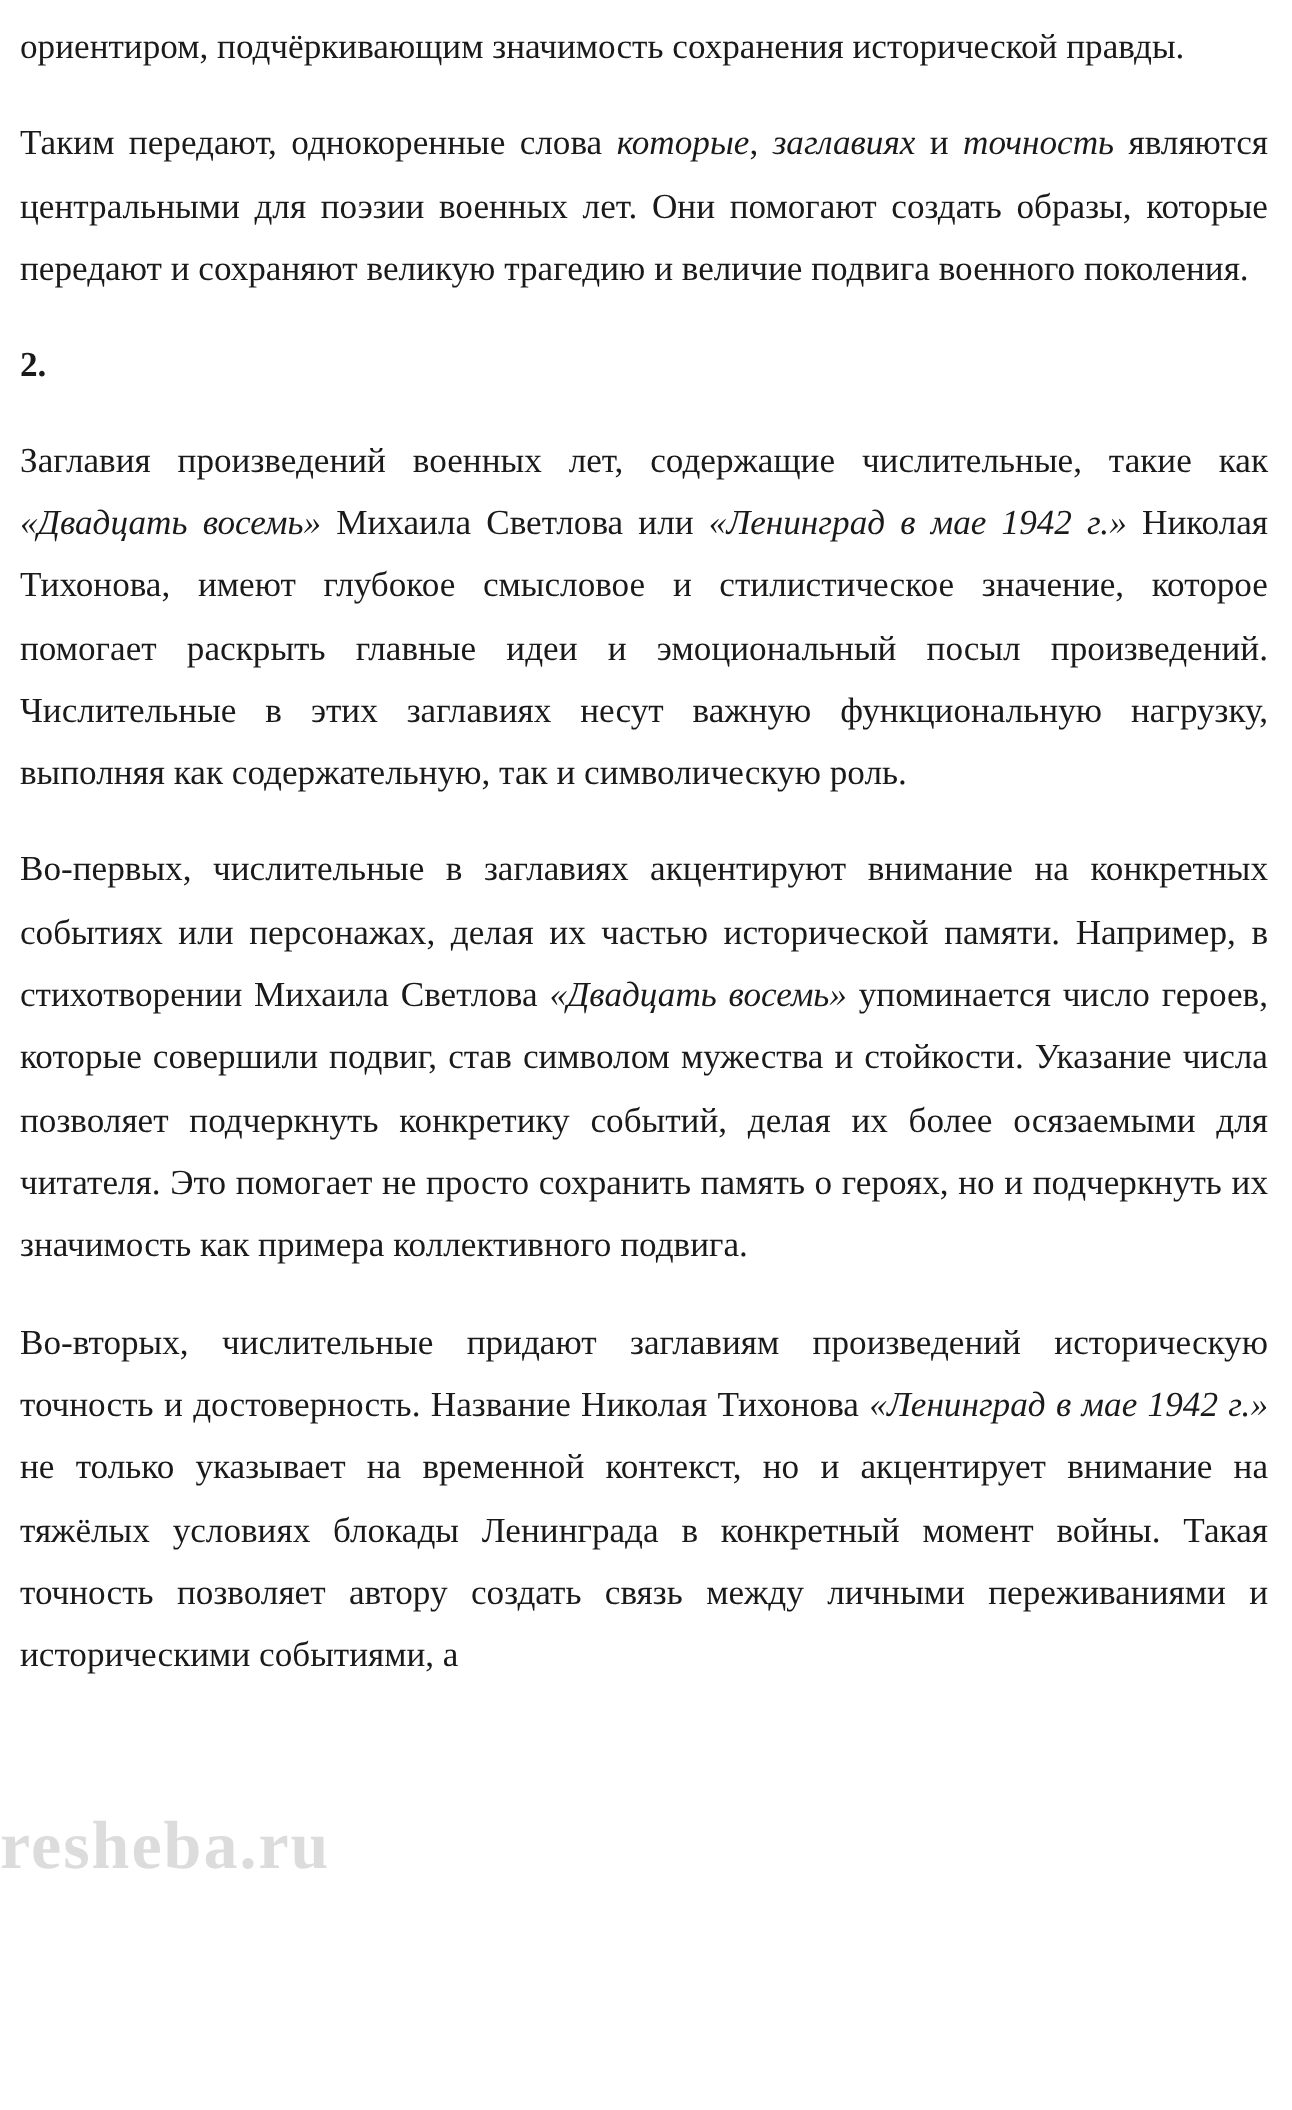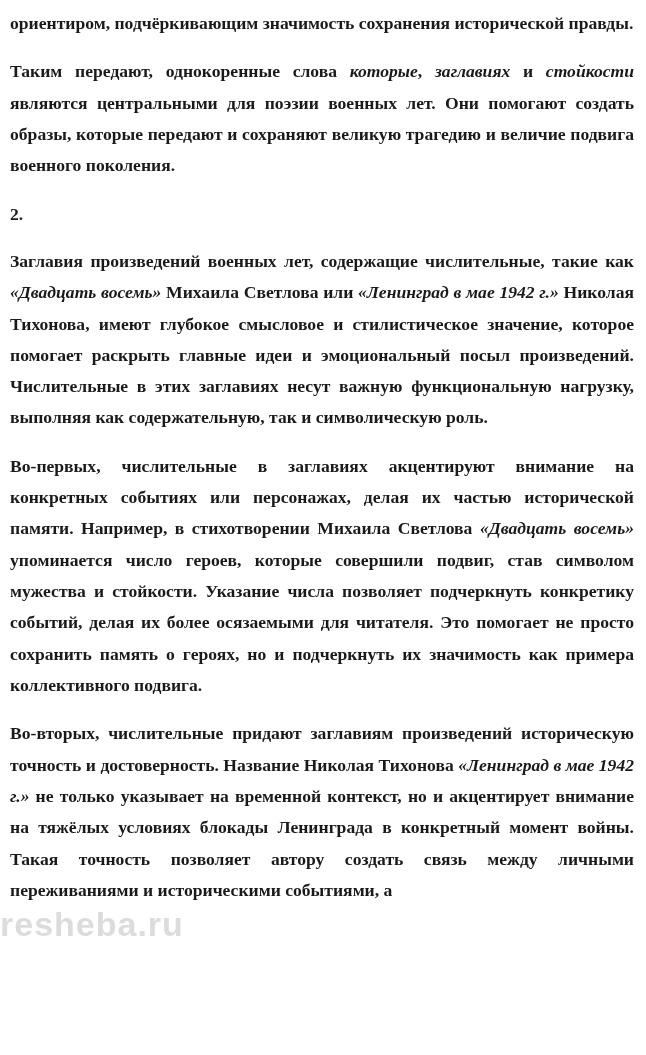--- a/index.html
+++ b/index.html
@@ -18,56 +18,55 @@
     position: relative;
     width: 646px;
     height: 1055px;
     box-sizing: border-box;
     padding: 8px 12px 0 10px;
   }
   .watermark {
     position: absolute;
     left: 0px;
     top: 905px;
-    font-family: Liberation Sans, sans-serif;
+    font-family: Liberation Serif, serif;
     font-size: 34px;
     font-weight: bold;
     color: rgba(140, 140, 140, 0.30);
     letter-spacing: 1px;
     z-index: 5;
     pointer-events: none;
     white-space: nowrap;
   }
   p {
     margin: 0 0 17px 0;
     font-size: 17.6px;
     line-height: 1.78;
     text-align: justify;
     text-justify: inter-word;
     hyphens: none;
-    font-weight: bold;
   }
   p.heading-num {
     font-weight: bold;
     margin-bottom: 16px;
     text-align: left;
   }
   .it {
     font-style: italic;
   }
   .last-clip {
     overflow: hidden;
   }
 </style>
 </head>
 <body>
 
 <div class="page">
   <div class="watermark">resheba.ru</div>
   <div id="doc-body">
       <p><span>ориентиром, подчёркивающим значимость сохранения исторической правды.</span></p>
-      <p><span>Таким передают, однокоренные слова </span><span class="it">которые</span><span>, </span><span class="it">заглавиях</span><span> и </span><span class="it">стойкости</span><span> являются центральными для поэзии военных лет. Они помогают создать образы, которые передают и сохраняют великую трагедию и величие подвига военного поколения.</span></p>
+      <p><span>Таким передают, однокоренные слова </span><span class="it">которые</span><span>, </span><span class="it">заглавиях</span><span> и </span><span class="it">точность</span><span> являются центральными для поэзии военных лет. Они помогают создать образы, которые передают и сохраняют великую трагедию и величие подвига военного поколения.</span></p>
       <p class="heading-num"><span>2.</span></p>
       <p><span>Заглавия произведений военных лет, содержащие числительные, такие как </span><span class="it">«Двадцать восемь»</span><span> Михаила Светлова или </span><span class="it">«Ленинград в мае 1942 г.»</span><span> Николая Тихонова, имеют глубокое смысловое и стилистическое значение, которое помогает раскрыть главные идеи и эмоциональный посыл произведений. Числительные в этих заглавиях несут важную функциональную нагрузку, выполняя как содержательную, так и символическую роль.</span></p>
       <p><span>Во-первых, числительные в заглавиях акцентируют внимание на конкретных событиях или персонажах, делая их частью исторической памяти. Например, в стихотворении Михаила Светлова </span><span class="it">«Двадцать восемь»</span><span> упоминается число героев, которые совершили подвиг, став символом мужества и стойкости. Указание числа позволяет подчеркнуть конкретику событий, делая их более осязаемыми для читателя. Это помогает не просто сохранить память о героях, но и подчеркнуть их значимость как примера коллективного подвига.</span></p>
       <p class="last-clip"><span>Во-вторых, числительные придают заглавиям произведений историческую точность и достоверность. Название Николая Тихонова </span><span class="it">«Ленинград в мае 1942 г.»</span><span> не только указывает на временной контекст, но и акцентирует внимание на тяжёлых условиях блокады Ленинграда в конкретный момент войны. Такая точность позволяет автору создать связь между личными переживаниями и историческими событиями, а</span></p>
     </div>
 </div>
 
 </body></html>

